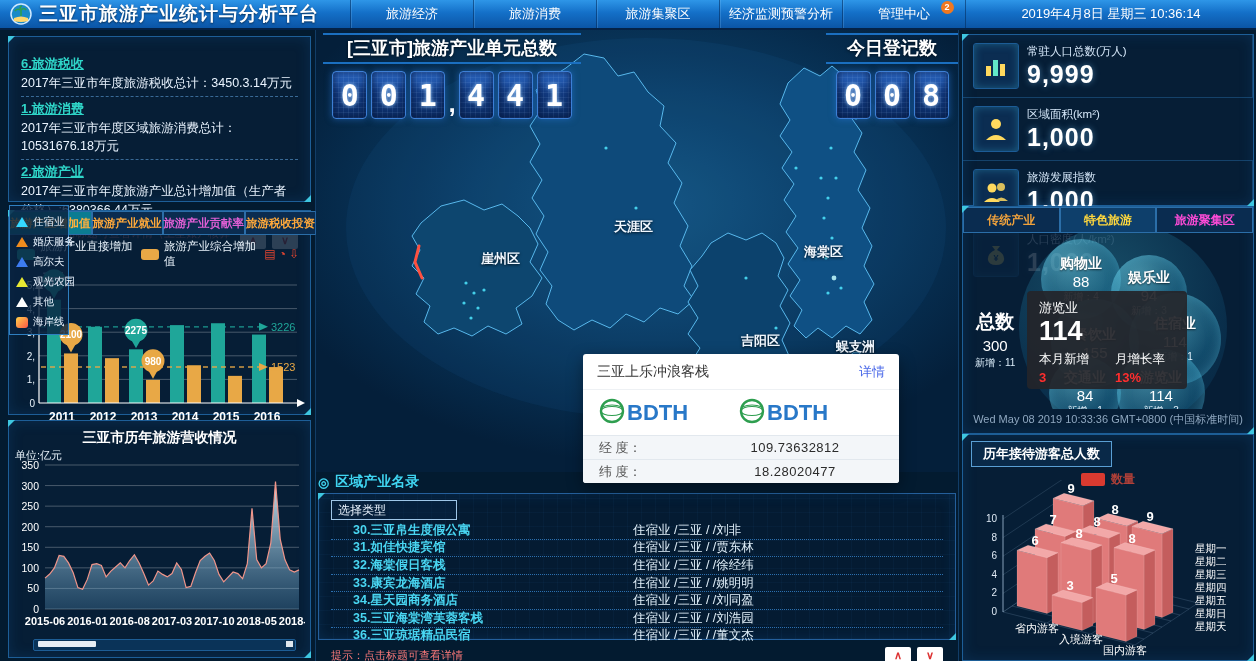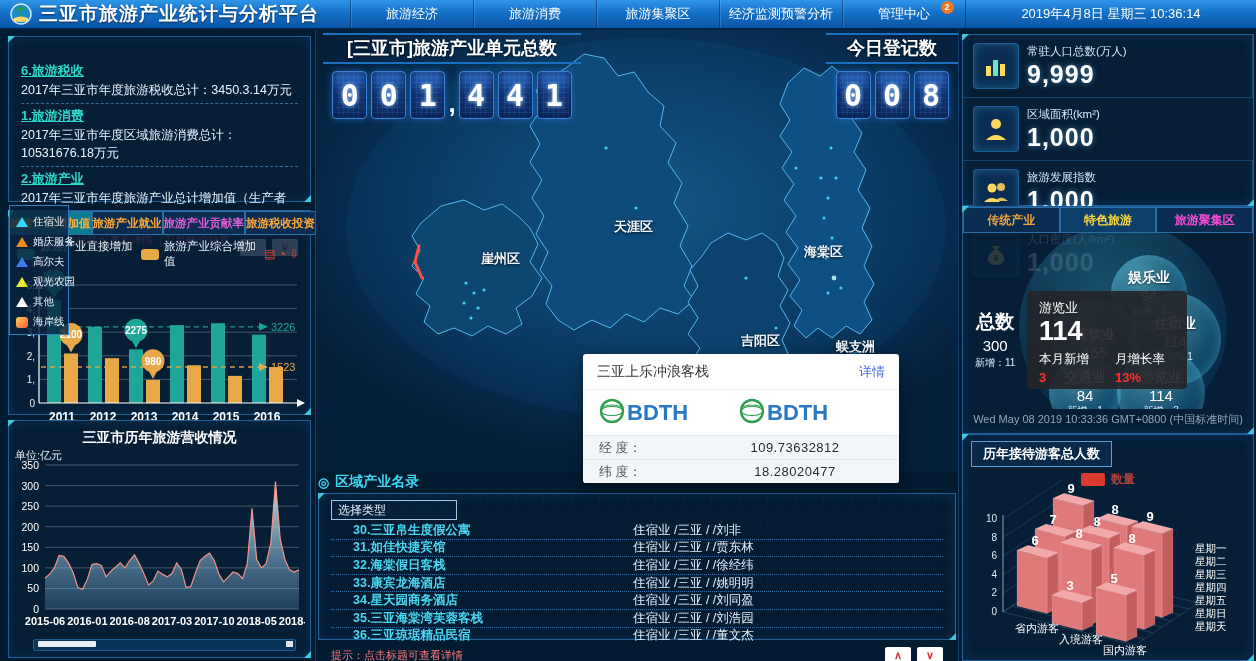--- a/index.html
+++ b/index.html
@@ -15,21 +15,21 @@
     border-left:1px solid rgba(4,40,86,.55);box-shadow:inset 1px 0 0 rgba(140,205,255,.22)}
   .nav-badge{position:absolute;top:1px;margin-left:86px;background:#f07820;border-radius:50%;width:13px;height:13px;
     font-size:9px;line-height:13px;text-align:center;font-weight:bold}
   #datetime{width:290px;display:flex;align-items:center;justify-content:center;font-size:13px;
     border-left:1px solid rgba(4,40,86,.55)}
   
   .panel{position:absolute;background:rgba(7,30,55,.85);border:1px solid #1d5e97;box-shadow:inset 0 0 14px rgba(20,90,160,.25)}
   .panel::before{content:"";position:absolute;left:-1px;top:-1px;border-top:7px solid #3ec6e0;border-right:7px solid transparent}
   .panel::after{content:"";position:absolute;right:-1px;bottom:-1px;border-bottom:7px solid #3ec6e0;border-left:7px solid transparent}
   
-  #summary-panel{left:8px;top:36px;width:303px;height:166px;padding:22px 12px 2px;box-sizing:border-box}
+  #summary-panel{left:8px;top:36px;width:303px;height:166px;padding:15px 12px 2px;box-sizing:border-box}
   .sum-item{border-bottom:1px dashed rgba(100,170,230,.55);padding:3px 0 4px}
   .sum-item:last-of-type{border-bottom:none}
   .sum-title{color:#2fd5c8;font-size:13px;font-weight:bold;text-decoration:underline;cursor:pointer}
   .sum-text{font-size:12.5px;color:#eaf4ff;line-height:1.45;margin-top:1px}
   .hint-row{display:flex;align-items:center;font-size:11px;color:#ff7b7b;margin-top:2px}
   .pager{margin-left:auto;display:flex;gap:6px}
   .pg-btn{width:26px;height:17px;background:#fff;border-radius:2px;color:#d33;font-size:11px;line-height:17px;
     text-align:center;cursor:pointer;font-weight:bold}
   .pg-up::before{content:"\2227"}  .pg-down::before{content:"\2228"}
   
@@ -567,20 +567,25 @@
   </section>
 
   <section class="panel" id="bubble-panel">
     <div class="btab-row">
       <div class="btab t1">传统产业</div>
       <div class="btab t2">特色旅游</div>
       <div class="btab t3">旅游聚集区</div>
     </div>
     <div id="bubble-area">
         <div class="bubble-bg"></div>
+        <div class="bubble" style="left: 78px; top: 6px; width: 80px; height: 80px;">
+          <div class="bb-name">购物业</div>
+          <div class="bb-val">88</div>
+          <div class="bb-add">新增：4</div>
+        </div>
         <div class="bubble" style="left: 148px; top: 22px; width: 76px; height: 76px;">
           <div class="bb-name">娱乐业</div>
           <div class="bb-val">94</div>
           <div class="bb-add">新增：3</div>
         </div>
         <div class="bubble" style="left: 88px; top: 66px; width: 88px; height: 88px;">
           <div class="bb-name">餐饮业</div>
           <div class="bb-val">155</div>
         </div>
         <div class="bubble" style="left: 166px; top: 60px; width: 92px; height: 92px;">

